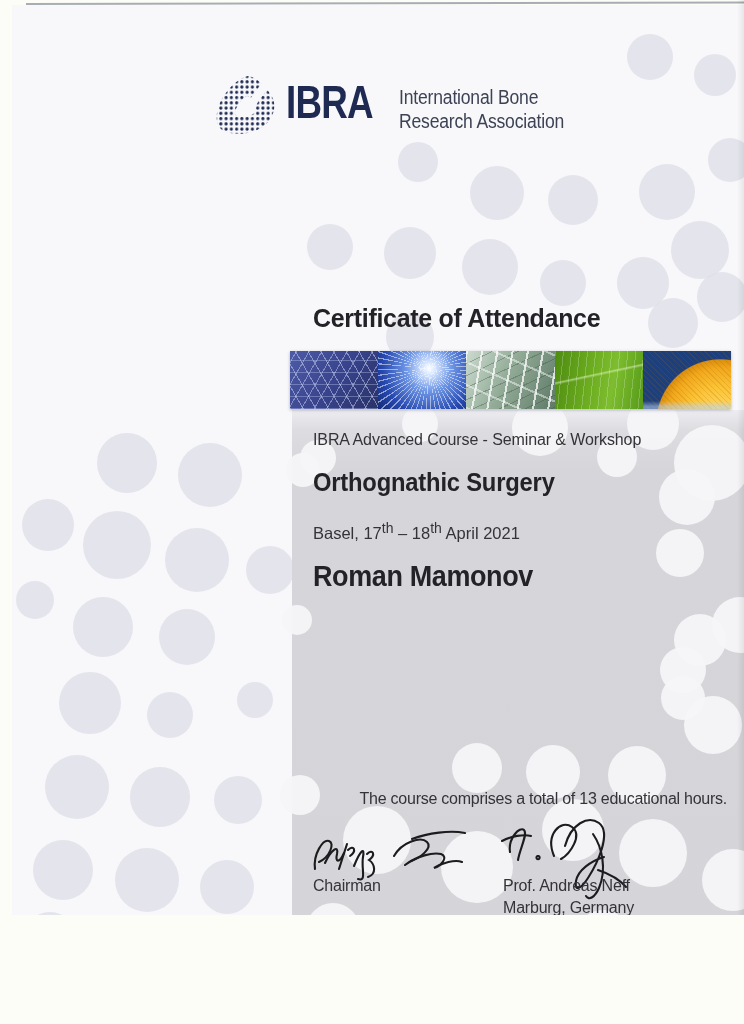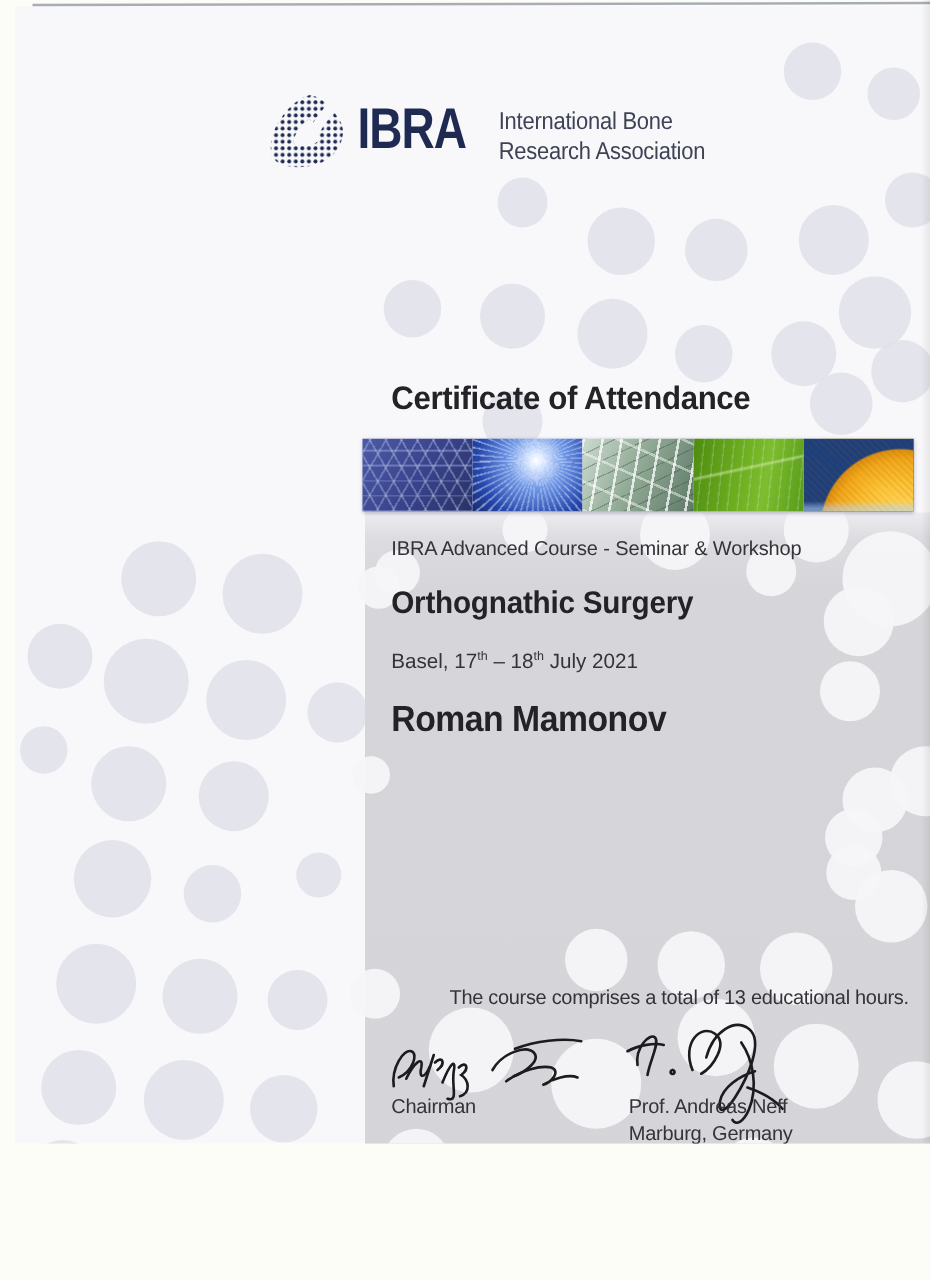--- a/index.html
+++ b/index.html
@@ -54,21 +54,21 @@
   .series{top:431px;font-size:16px;letter-spacing:-0.1px;}
   .course-name{top:468px;font-size:25px;font-weight:700;color:#232327;letter-spacing:-0.2px;
         transform:scaleX(.95);transform-origin:left top;}
   .date-line{top:520px;font-size:16.5px;}
   .attendee{top:560px;font-size:29px;font-weight:700;color:#232327;letter-spacing:-0.4px;
         transform:scaleX(.93);transform-origin:left top;}
   .para{font-size:16px;line-height:22px;text-align:justify;letter-spacing:-0.25px;}
   .p-attend{top:616px;}
   .p-faculty{top:699px;}
   .p-hours{top:788px;text-align:right;}
-  .sup{font-size:10px;vertical-align:6px;letter-spacing:0;}
+  .sup{font-size:14px;vertical-align:6px;letter-spacing:0;}
 
   .sig-svg{position:absolute;}
   .sig-left{left:308px;top:824px;}
   .sig-right{left:498px;top:814px;}
   .sig-block{position:absolute;top:875px;font-size:16px;line-height:21.5px;color:#333338;
         letter-spacing:-0.2px;}
   .sig-block-1{left:313px;}
   .sig-block-2{left:503px;}
 </style>
 </head>
@@ -176,21 +176,21 @@
   <div class="banner">
     <div class="seg-mesh"></div>
     <div class="seg-burst"></div>
     <div class="seg-truss"></div>
     <div class="seg-leaf"></div>
     <div class="seg-dome"></div>
   </div>
 
   <div class="txt series">IBRA Advanced Course - Seminar &amp; Workshop</div>
   <div class="txt course-name">Orthognathic Surgery</div>
-  <div class="txt date-line"><span>Basel, 17</span><span class="sup">th</span><span> – 18</span><span class="sup">th</span><span> July 2021</span></div>
+  <div class="txt date-line"><span>Basel, 17</span><span class="sup">th</span><span> – 18</span><span class="sup">th</span><span> April 2021</span></div>
 
   <div class="txt attendee">Roman Mamonov</div>
 
 
   <div class="txt para p-hours">The course comprises a total of 13 educational hours.</div>
 
   <svg class="sig-svg sig-left" width="180" height="62" viewBox="0 0 180 62" fill="none" stroke="#1c1c1e" stroke-width="2.1" stroke-linecap="round">
     <path d="M7,45 C5,30 15,15 21,17 C27,19 22,33 11,38"></path>
     <path d="M17,39 C23,26 31,20 29,30 C27,38 31,40 36,29"></path>
     <path d="M39,20 L31,45"></path>

